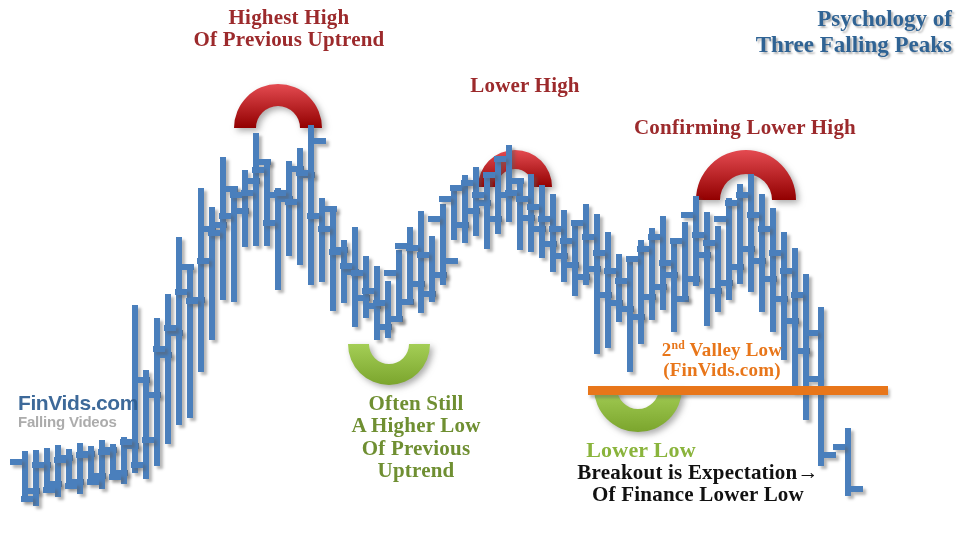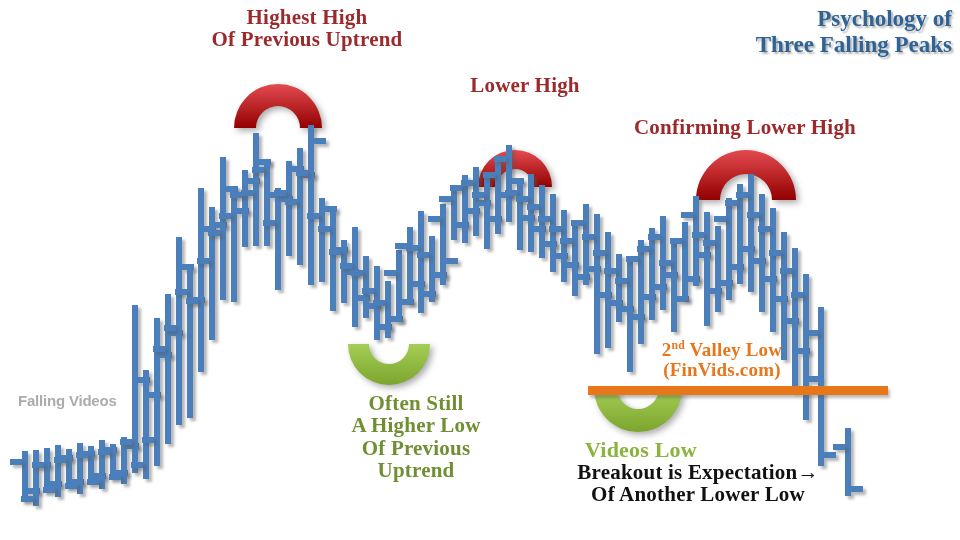--- a/index.html
+++ b/index.html
@@ -107,20 +107,21 @@
   }
 
   sup { font-size: .62em; vertical-align: super; line-height: 0; }
 </style>
 </head>
 <body>
 
 <div id="stage">
 
   <div id="watermark">
+    <span id="wm-main" style="color: rgb(47, 94, 146);">FinVids.com</span>
     <span id="wm-sub" style="color: rgb(165, 165, 165);">Falling Videos</span>
   </div>
 
   <div id="chart-layer">
       <div class="ohlc-bar">
         <div class="ohlc-stem" style="left: 22px; top: 451px; height: 49px; width: 6px; background: rgb(74, 127, 188);"></div>
         <div class="ohlc-open" style="left: 10px; top: 459px; width: 12px; height: 6px; background: rgb(74, 127, 188);"></div>
         <div class="ohlc-close" style="left: 28px; top: 488px; width: 12px; height: 6px; background: rgb(74, 127, 188);"></div>
       </div>
       <div class="ohlc-bar">
@@ -544,30 +545,30 @@
             </linearGradient>
           </defs>
           <path d="M 0,0 A 44,44 0 0 0 88,0 L 65,0 A 21,21 0 0 1 23,0 Z" fill="url(#g_arc-lower-low)"></path>
         </svg>
       </div>
     </div>
 
   <div id="support-line" style="left: 588px; top: 386px; width: 300px; height: 9px; background: rgb(232, 118, 26);"></div>
 
   <div id="anno-layer">
-      <div class="anno anno-red" style="left: 192px; top: 6px; width: 230px; color: rgb(156, 42, 44);">Highest High
+      <div class="anno anno-red" style="left: 174px; top: 6px; width: 230px; color: rgb(156, 42, 44);">Highest High
 Of Previous Uptrend</div>
       <div class="anno anno-red" style="left: 440px; top: 74px; width: 170px; color: rgb(156, 42, 44);">Lower High</div>
       <div class="anno anno-red" style="left: 595px; top: 116px; width: 300px; color: rgb(156, 42, 44);">Confirming Lower High</div>
       <div class="anno anno-green" style="left: 318px; top: 392px; width: 196px; color: rgb(111, 143, 50);">Often Still
 A Higher Low
 Of Previous
 Uptrend</div>
       <div class="anno anno-orange" style="left: 632px; top: 340px; width: 180px; color: rgb(232, 118, 26);">2<sup>nd</sup> Valley Low<br>(FinVids.com)</div>
-      <div class="anno anno-green-l" style="left: 556px; top: 438px; width: 170px; color: rgb(138, 180, 60);">Videos Low</div>
+      <div class="anno anno-green-l" style="left: 556px; top: 438px; width: 170px; color: rgb(138, 180, 60);">Lower Low</div>
       <div class="anno anno-black" style="left: 528px; top: 461px; width: 340px; color: rgb(17, 17, 17);">Breakout is Expectation→
-Of Another Lower Low</div>
+Of Finance Lower Low</div>
     </div>
 
   <div id="title" style="color: rgb(47, 99, 148);">Psychology of
 Three Falling Peaks</div>
 
 </div>
 
 </body></html>

